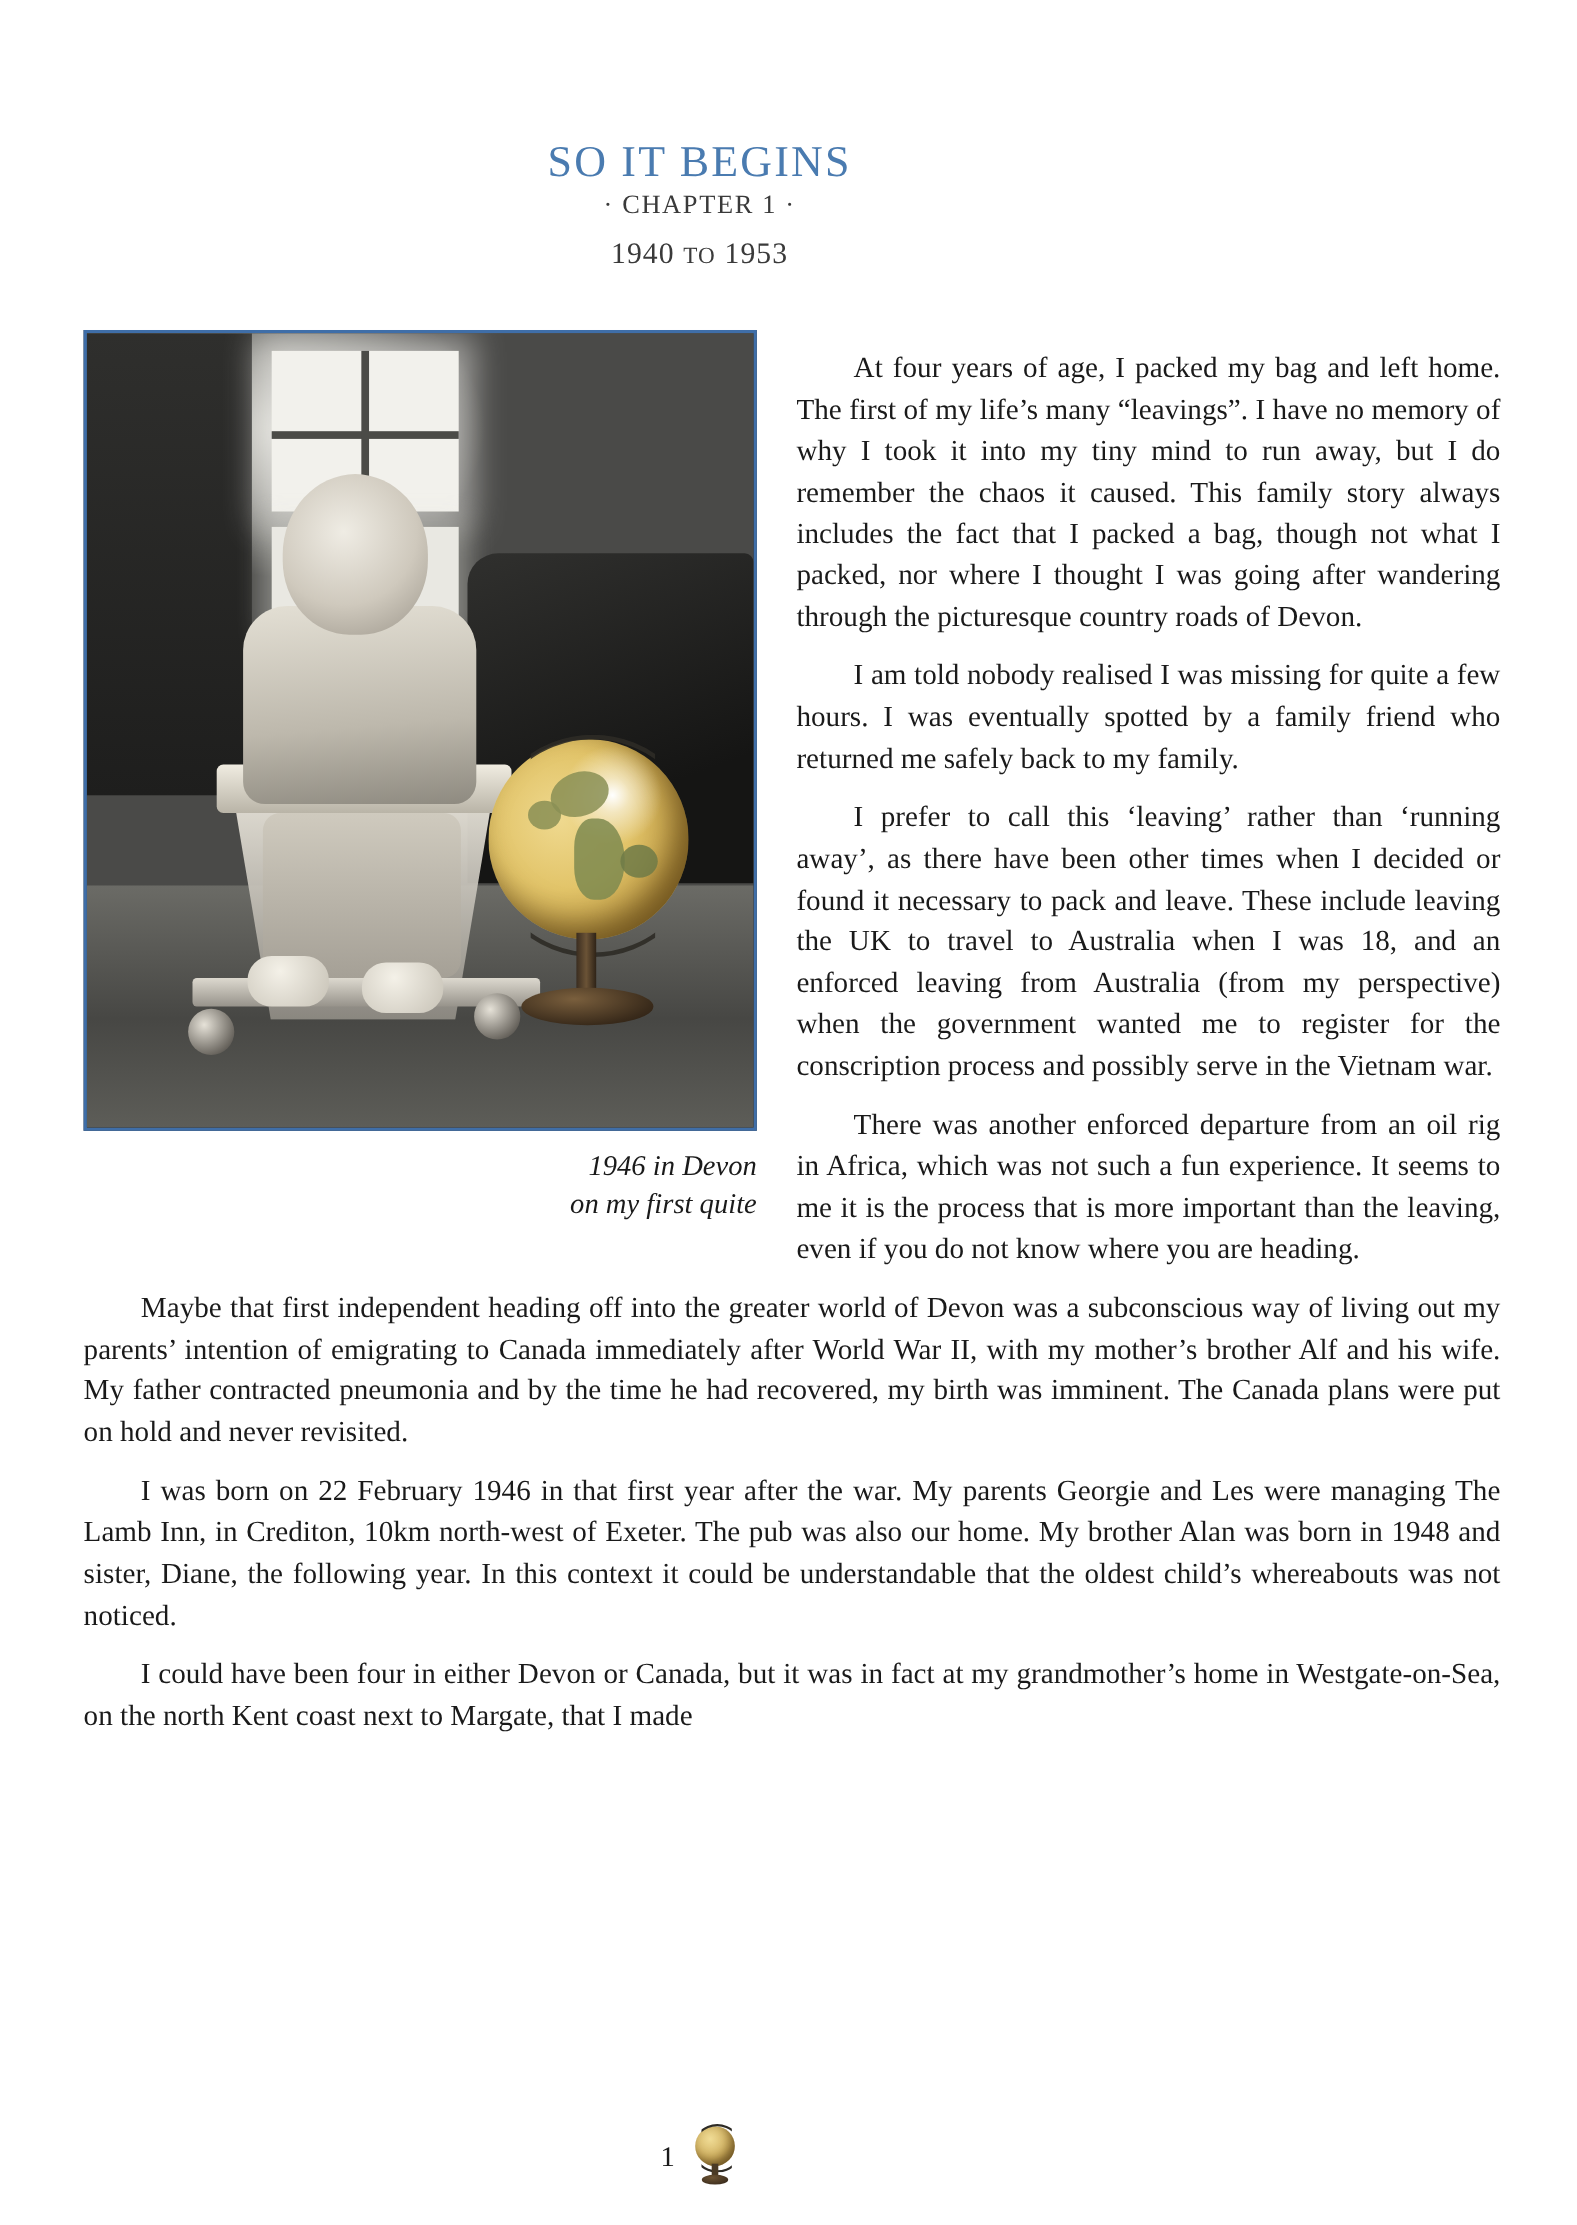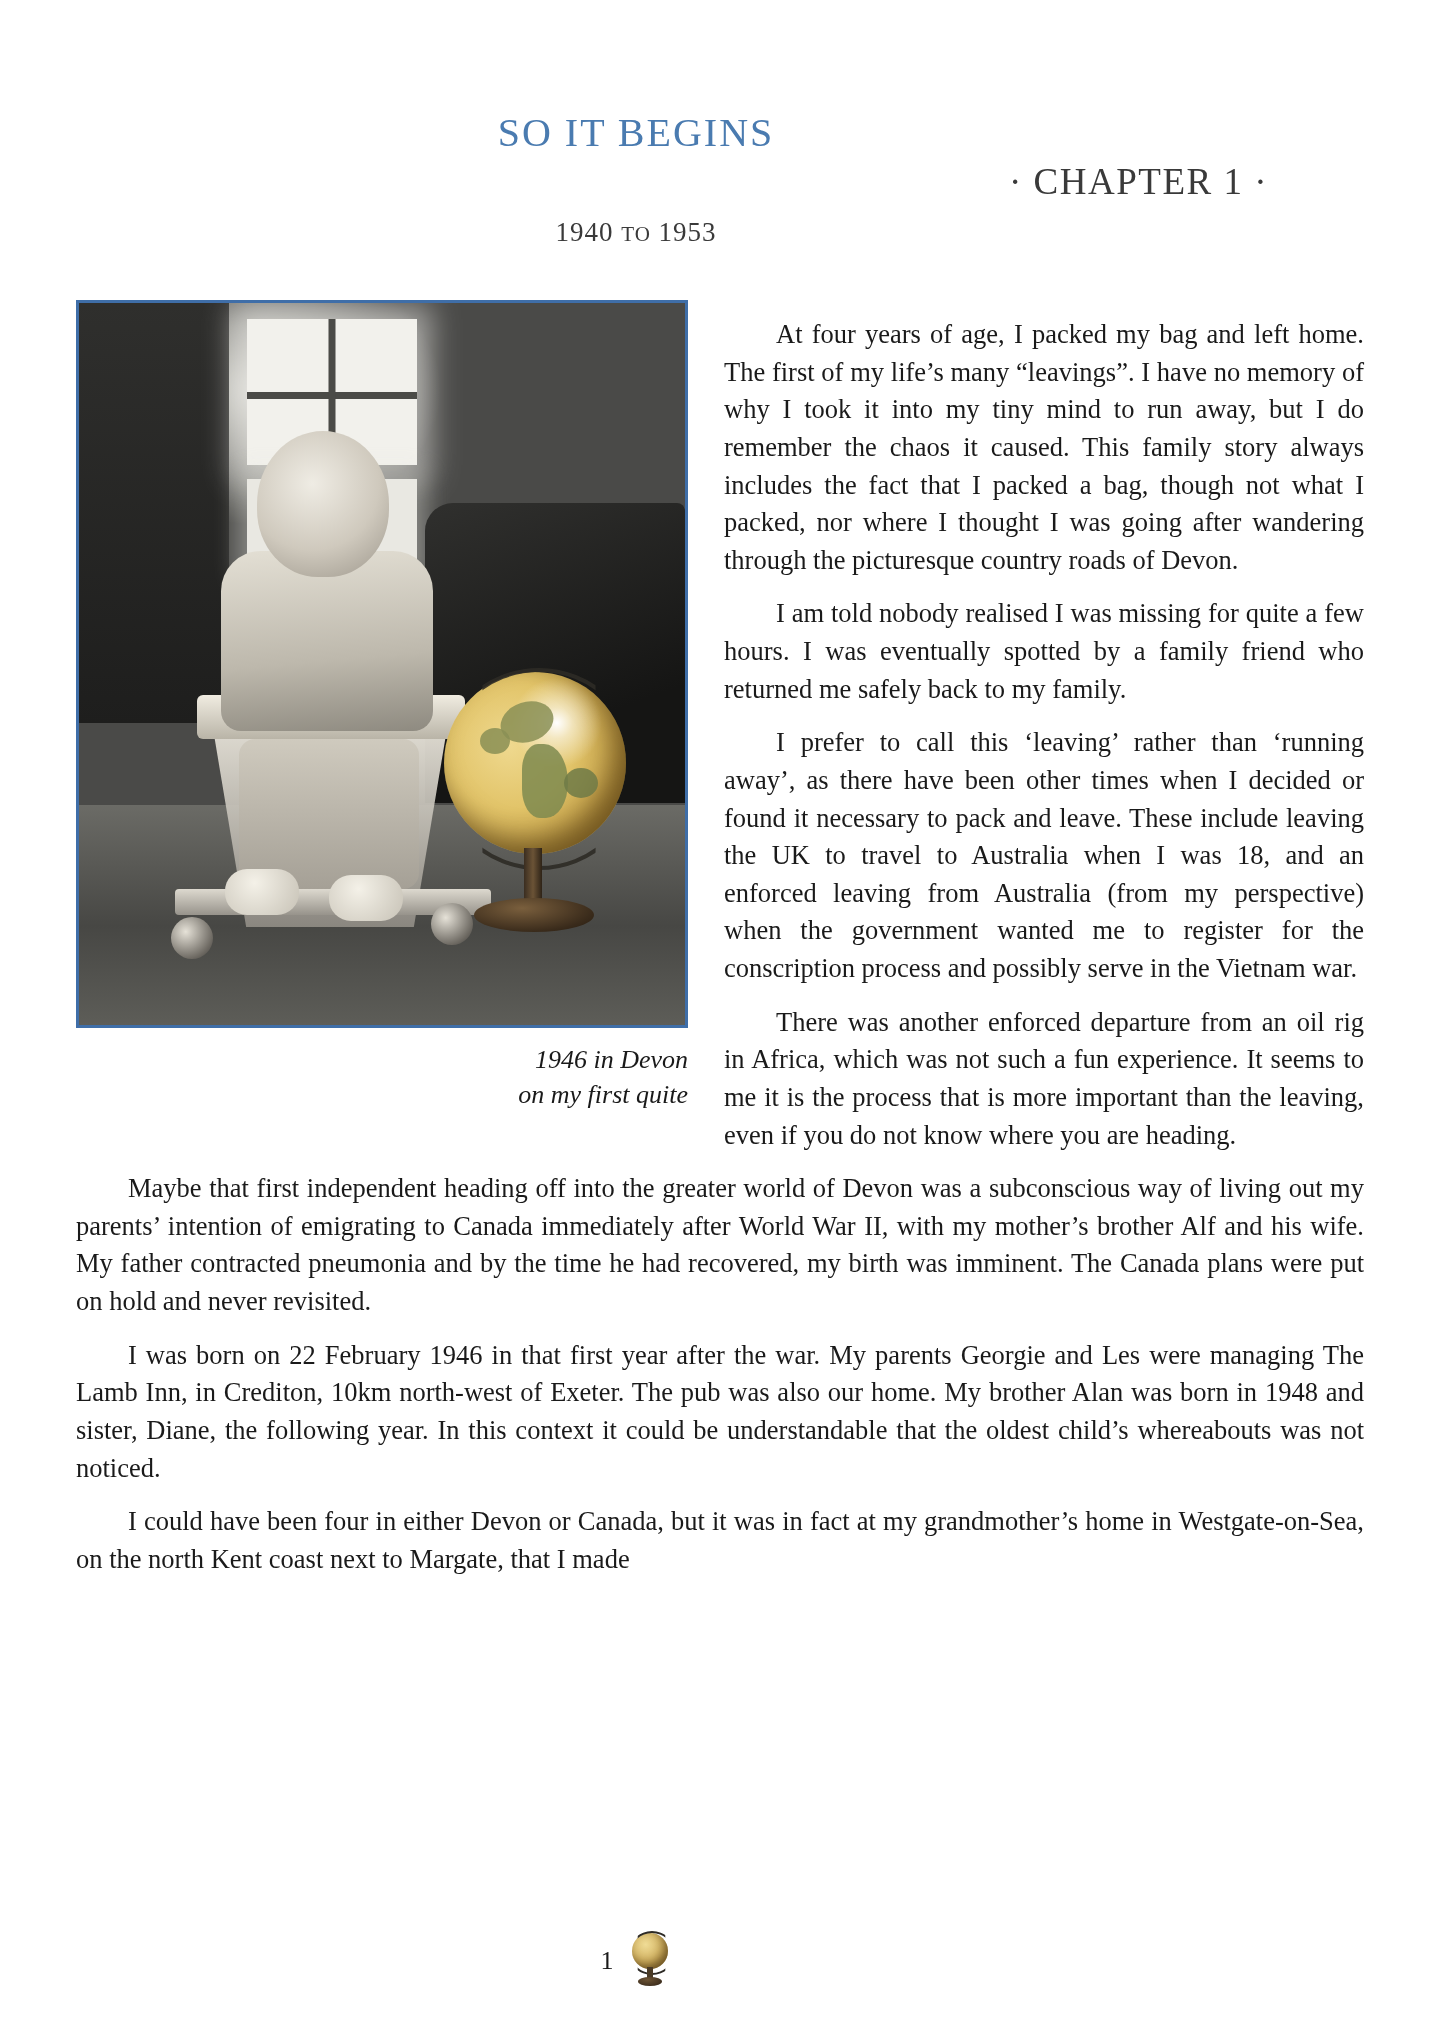--- a/index.html
+++ b/index.html
@@ -14,44 +14,43 @@
     font-family: "Liberation Serif", serif;
     color: #1a1a1a;
     overflow: hidden;
   }
 
   .page {
     position: absolute;
     left: 0; top: 0;
     width: 1272px;
     height: 2023px;
-    padding: 4px;
+    padding: 18px;
     box-sizing: border-box;
   }
 
   
   .header {
     text-align: center;
     margin-top: 108px;
   }
   .chapter-title {
     font-family: "Liberation Serif", serif;
     font-size: 40px;
     letter-spacing: 2px;
     color: #4a7bb0;
     line-height: 1.05;
     font-weight: normal;
   }
   .chapter-number {
     font-family: "Liberation Serif", serif;
-    font-size: 37px;
+    font-size: 24px;
     letter-spacing: 1.5px;
     color: #3a3a3a;
     margin-top: 6px;
-    text-align: right;
   }
   .chapter-years {
     font-family: "Liberation Serif", serif;
     font-size: 27px;
     letter-spacing: 1px;
     color: #3a3a3a;
     margin-top: 14px;
   }
   .smallcap {
     font-size: 0.78em;

